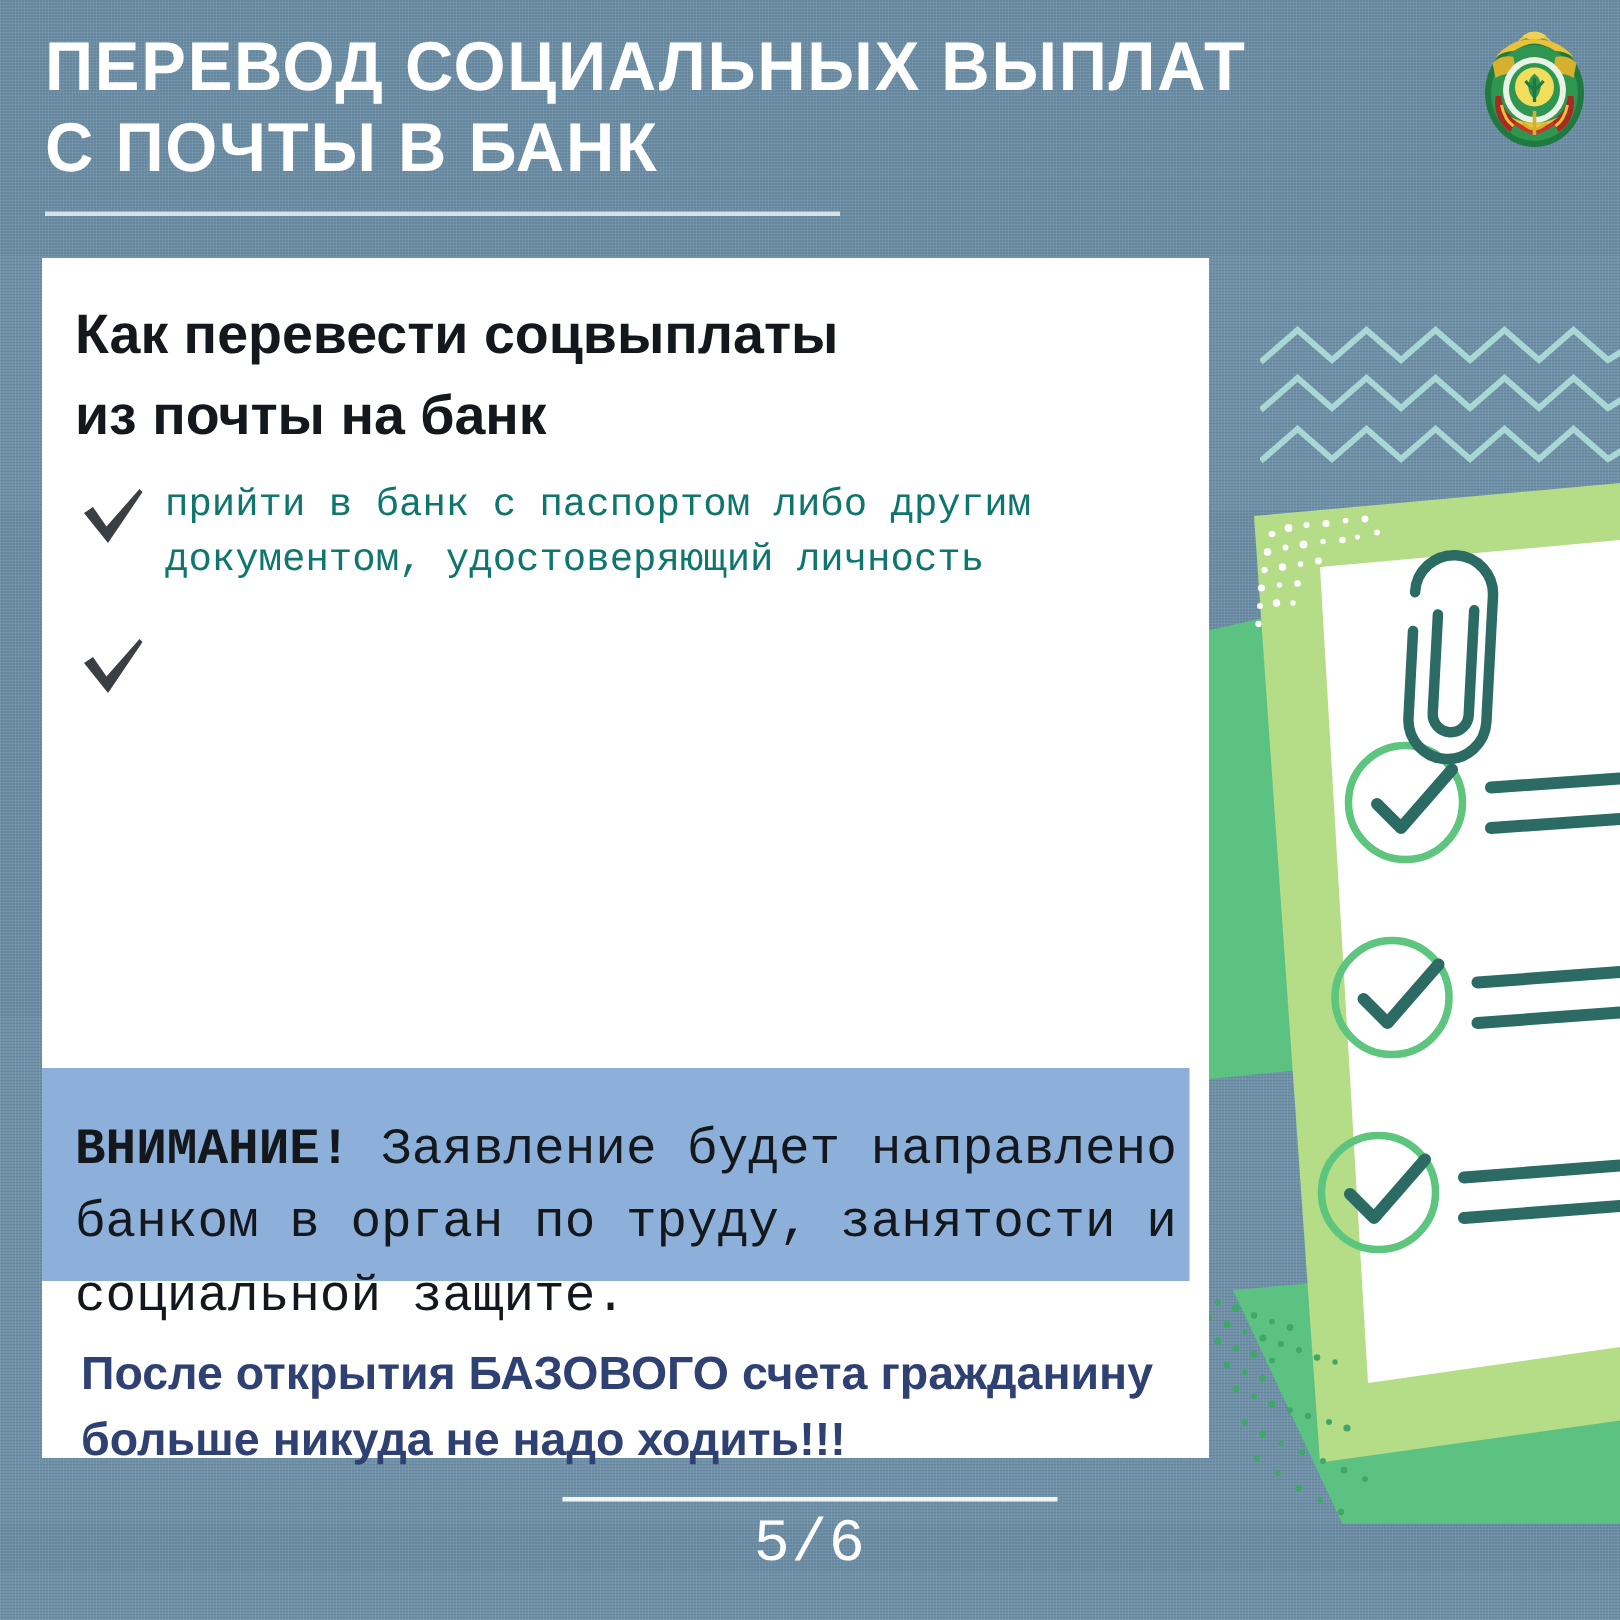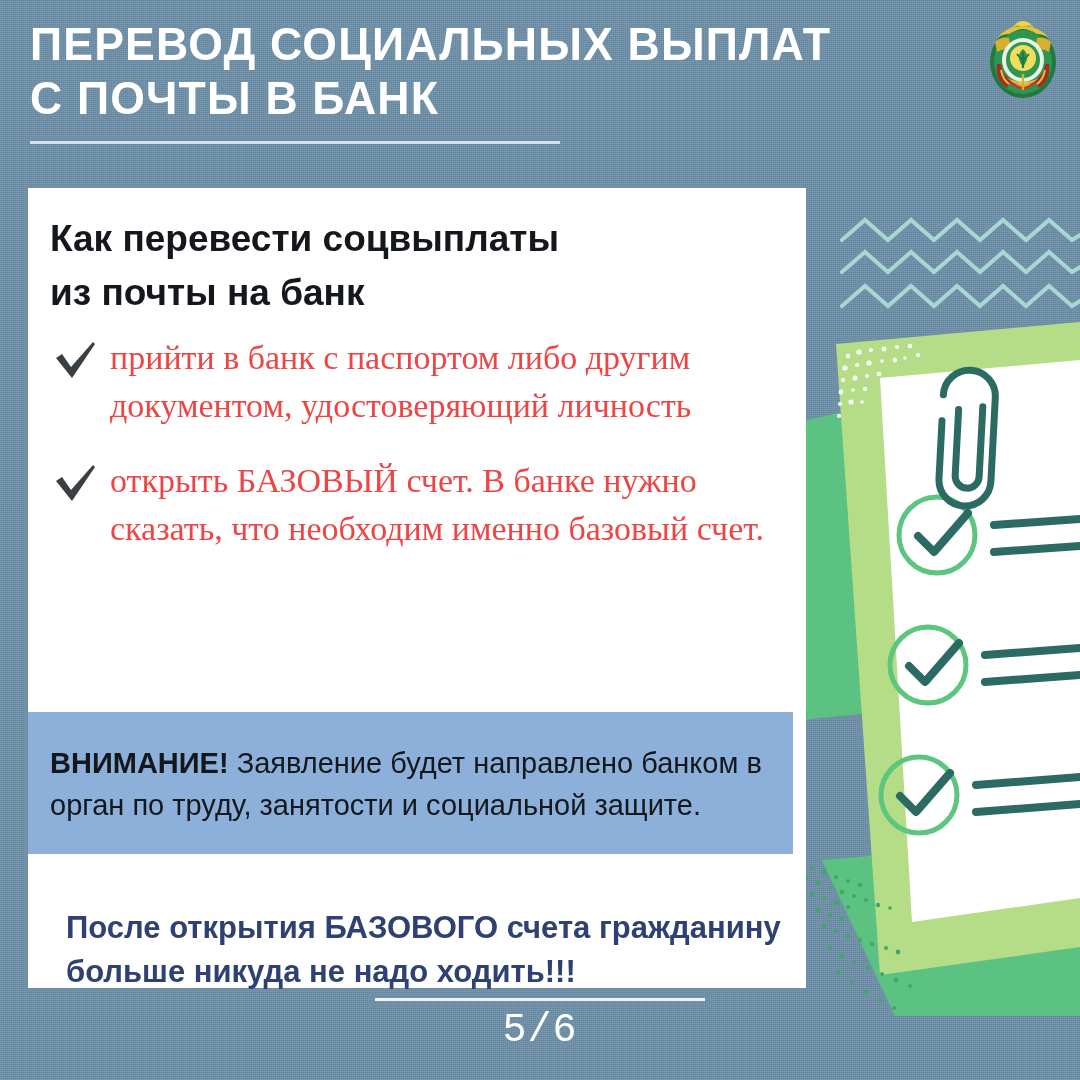--- a/index.html
+++ b/index.html
@@ -75,21 +75,21 @@
     height: 110px;
   }
 
   
   .illus { position: absolute; left: 0; top: 0; width: 1080px; height: 1080px; }
 
   
   .card {
     position: absolute;
     left: 28px;
-    top: 188px;
+    top: 172px;
     width: 778px;
     height: 800px;
     background: #ffffff;
   }
   .card-heading {
     margin: 0;
     padding: 24px 0 0 22px;
     color: #14181c;
     font-family: "Liberation Sans Narrow", "Liberation Sans", sans-serif;
     font-size: 37px;
@@ -100,23 +100,23 @@
 
   .bullets {
     list-style: none;
     margin: 0;
     padding: 14px 18px 0 22px;
   }
   .bullet {
     position: relative;
     padding-left: 60px;
     margin-bottom: 26px;
-    color: #ef4444;
-    font-family: Liberation Serif, serif;
-    font-size: 34px;
+    color: #0f766e;
+    font-family: Liberation Mono, monospace;
+    font-size: 26px;
     line-height: 1.42;
   }
   .bullet:last-child { margin-bottom: 0; }
   .check-glyph {
     position: absolute;
     left: 2px;
     top: 2px;
     width: 46px;
     height: 46px;
   }
@@ -128,33 +128,33 @@
     top: 712px;
     width: 765px;
     height: 142px;
     background: #8cb0d9;
     box-sizing: border-box;
     padding: 31px 0 0 22px;
   }
   .attention p {
     margin: 0;
     color: #14181c;
-    font-family: Liberation Sans, sans-serif;
-    font-size: 29px;
+    font-family: Liberation Mono, monospace;
+    font-size: 34px;
     line-height: 1.44;
   }
   .attention b { font-weight: bold; }
 
   
   .closing {
     position: absolute;
     left: 50px;
     top: 890px;
     width: 730px;
-    margin: 16px;
+    margin: 4px;
     color: #2e4172;
     font-family: "Liberation Sans Narrow", "Liberation Sans", sans-serif;
     font-size: 31px;
     font-weight: bold;
     line-height: 1.42;
     white-space: pre-line;
   }
 
   
   .footer-rule {
@@ -351,21 +351,20 @@
       <li class="bullet">
         <svg class="check-glyph" viewBox="0 0 46 46">
           <path d="M4 22 L10 18 L19 31 L41 6 L43 8 L20 42 Z" fill="#3a3f44"></path>
         </svg>
         <span>прийти в банк с паспортом либо другим документом, удостоверяющий личность</span>
       </li>
       <li class="bullet">
         <svg class="check-glyph" viewBox="0 0 46 46">
           <path d="M4 22 L10 18 L19 31 L41 6 L43 8 L20 42 Z" fill="#3a3f44"></path>
         </svg>
-        <span>открыть БАЗОВЫЙ счет. В банке нужно сказать, что необходим именно базовый счет.</span>
       </li>
     </ul>
   </div>
 
   <div class="attention">
     <p><b>ВНИМАНИЕ!</b><span> Заявление будет направлено банком в орган по труду, занятости и социальной защите.</span></p>
   </div>
 
   <p class="closing">После открытия БАЗОВОГО счета гражданину
 больше никуда не надо ходить!!!</p>

